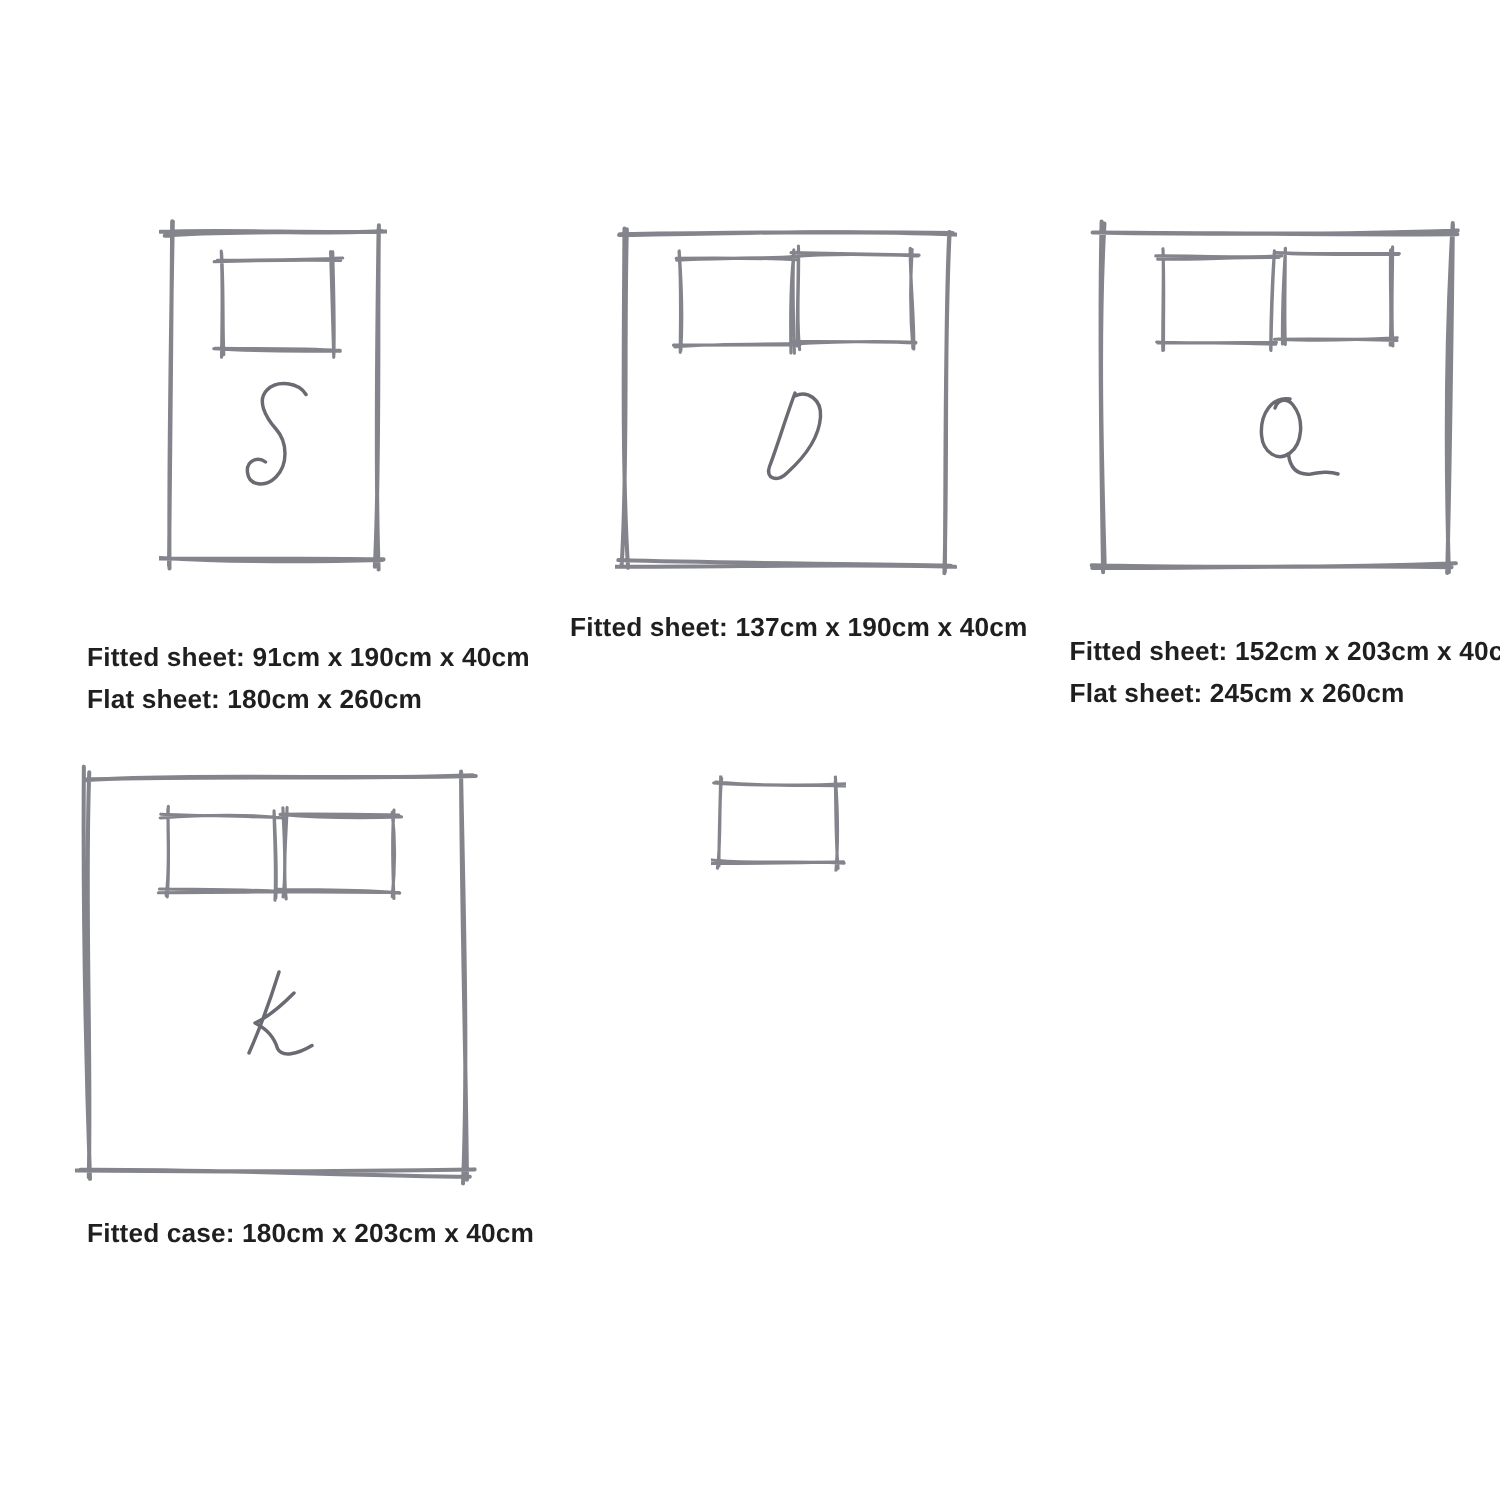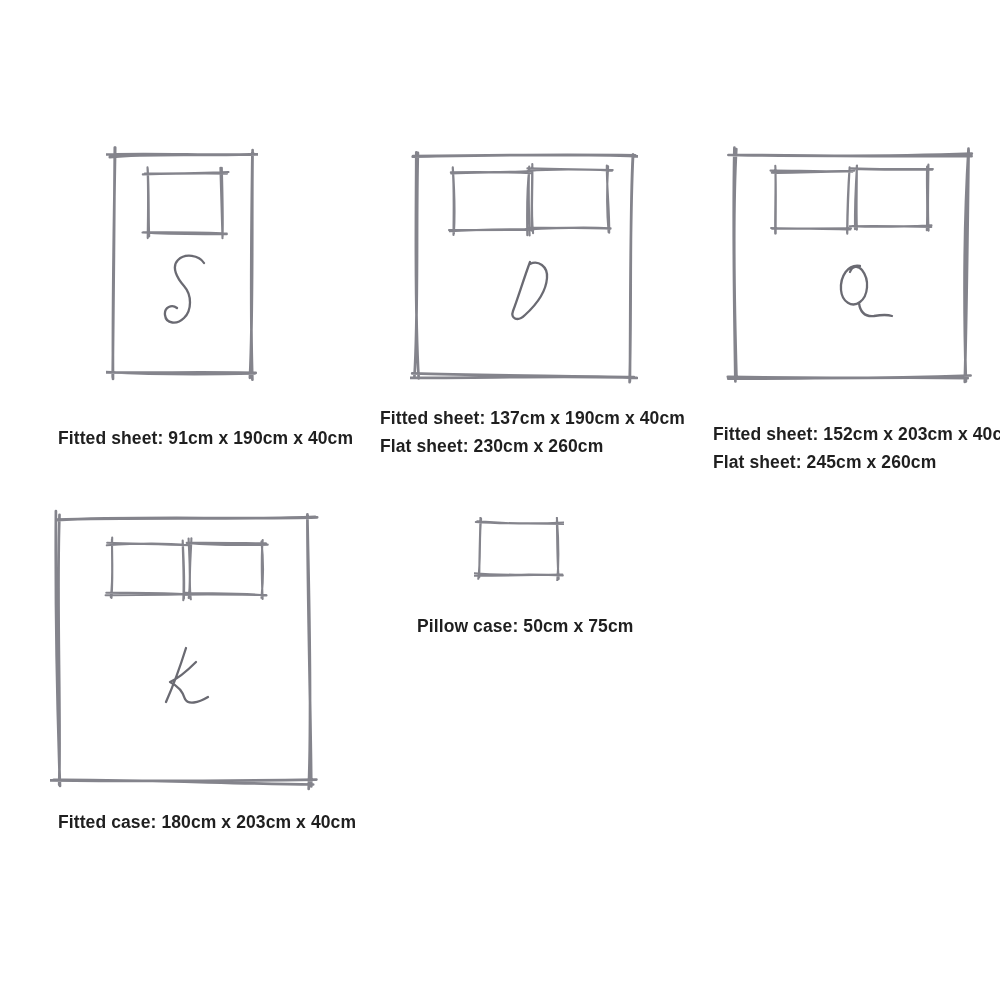--- a/index.html
+++ b/index.html
@@ -86,33 +86,30 @@
   </div>
 
   <div class="figure" style="left:474px;top:517px;width:90px;height:64px">
     <svg viewBox="0 0 90 64">
       <path class="sketch pillow" d="M 1.8 5.0 C 30.3 7.5 61.6 5.5 89.7 7.0 M 82.9 0.8 C 84.5 22.3 85.1 43.4 83.2 64.8 M 88.4 57.5 C 59.3 58.2 28.9 58.7 -0.7 58.7 M 4.3 61.8 C 6.9 42.8 5.0 19.8 7.1 1.9 M 3.2 4.4 C 29.4 6.5 61.6 7.2 90.3 5.6 M 82.9 3.6 C 83.3 19.9 83.1 44.0 84.7 62.0 M 88.8 58.5 C 59.8 56.4 28.6 59.2 0.4 56.3 M 5.3 60.3 C 5.3 41.0 6.0 21.6 6.5 -0.1 "></path>
     </svg>
   </div>
 
   <div class="caption" style="left:58px;top:424px">
     <div>Fitted sheet: 91cm x 190cm x 40cm</div>
+    <div>Flat sheet: 180cm x 260cm</div>
   </div>
 
   <div class="caption" style="left:380px;top:404px">
     <div>Fitted sheet: 137cm x 190cm x 40cm</div>
-    <div>Flat sheet: 230cm x 260cm</div>
   </div>
 
   <div class="caption" style="left:713px;top:420px">
     <div>Fitted sheet: 152cm x 203cm x 40cm</div>
     <div>Flat sheet: 245cm x 260cm</div>
   </div>
 
   <div class="caption" style="left:58px;top:808px">
     <div>Fitted case: 180cm x 203cm x 40cm</div>
   </div>
 
-  <div class="caption" style="left:417px;top:612px">
-    <div>Pillow case: 50cm x 75cm</div>
-  </div>
 
 </div>
 
 </body></html>

